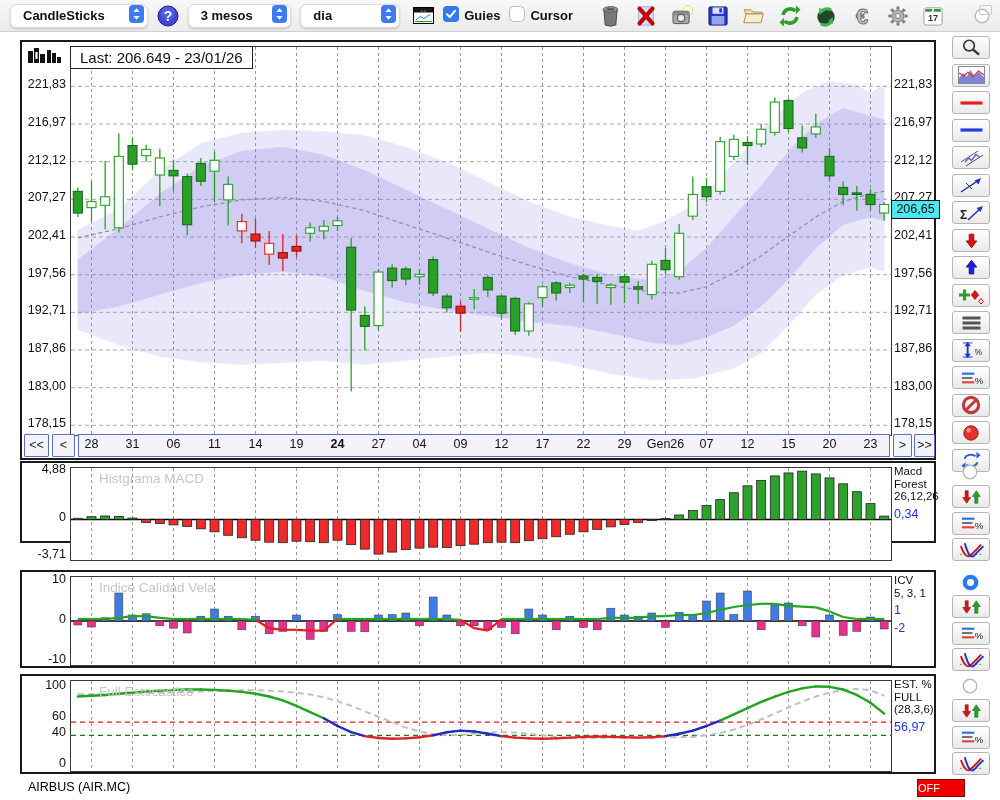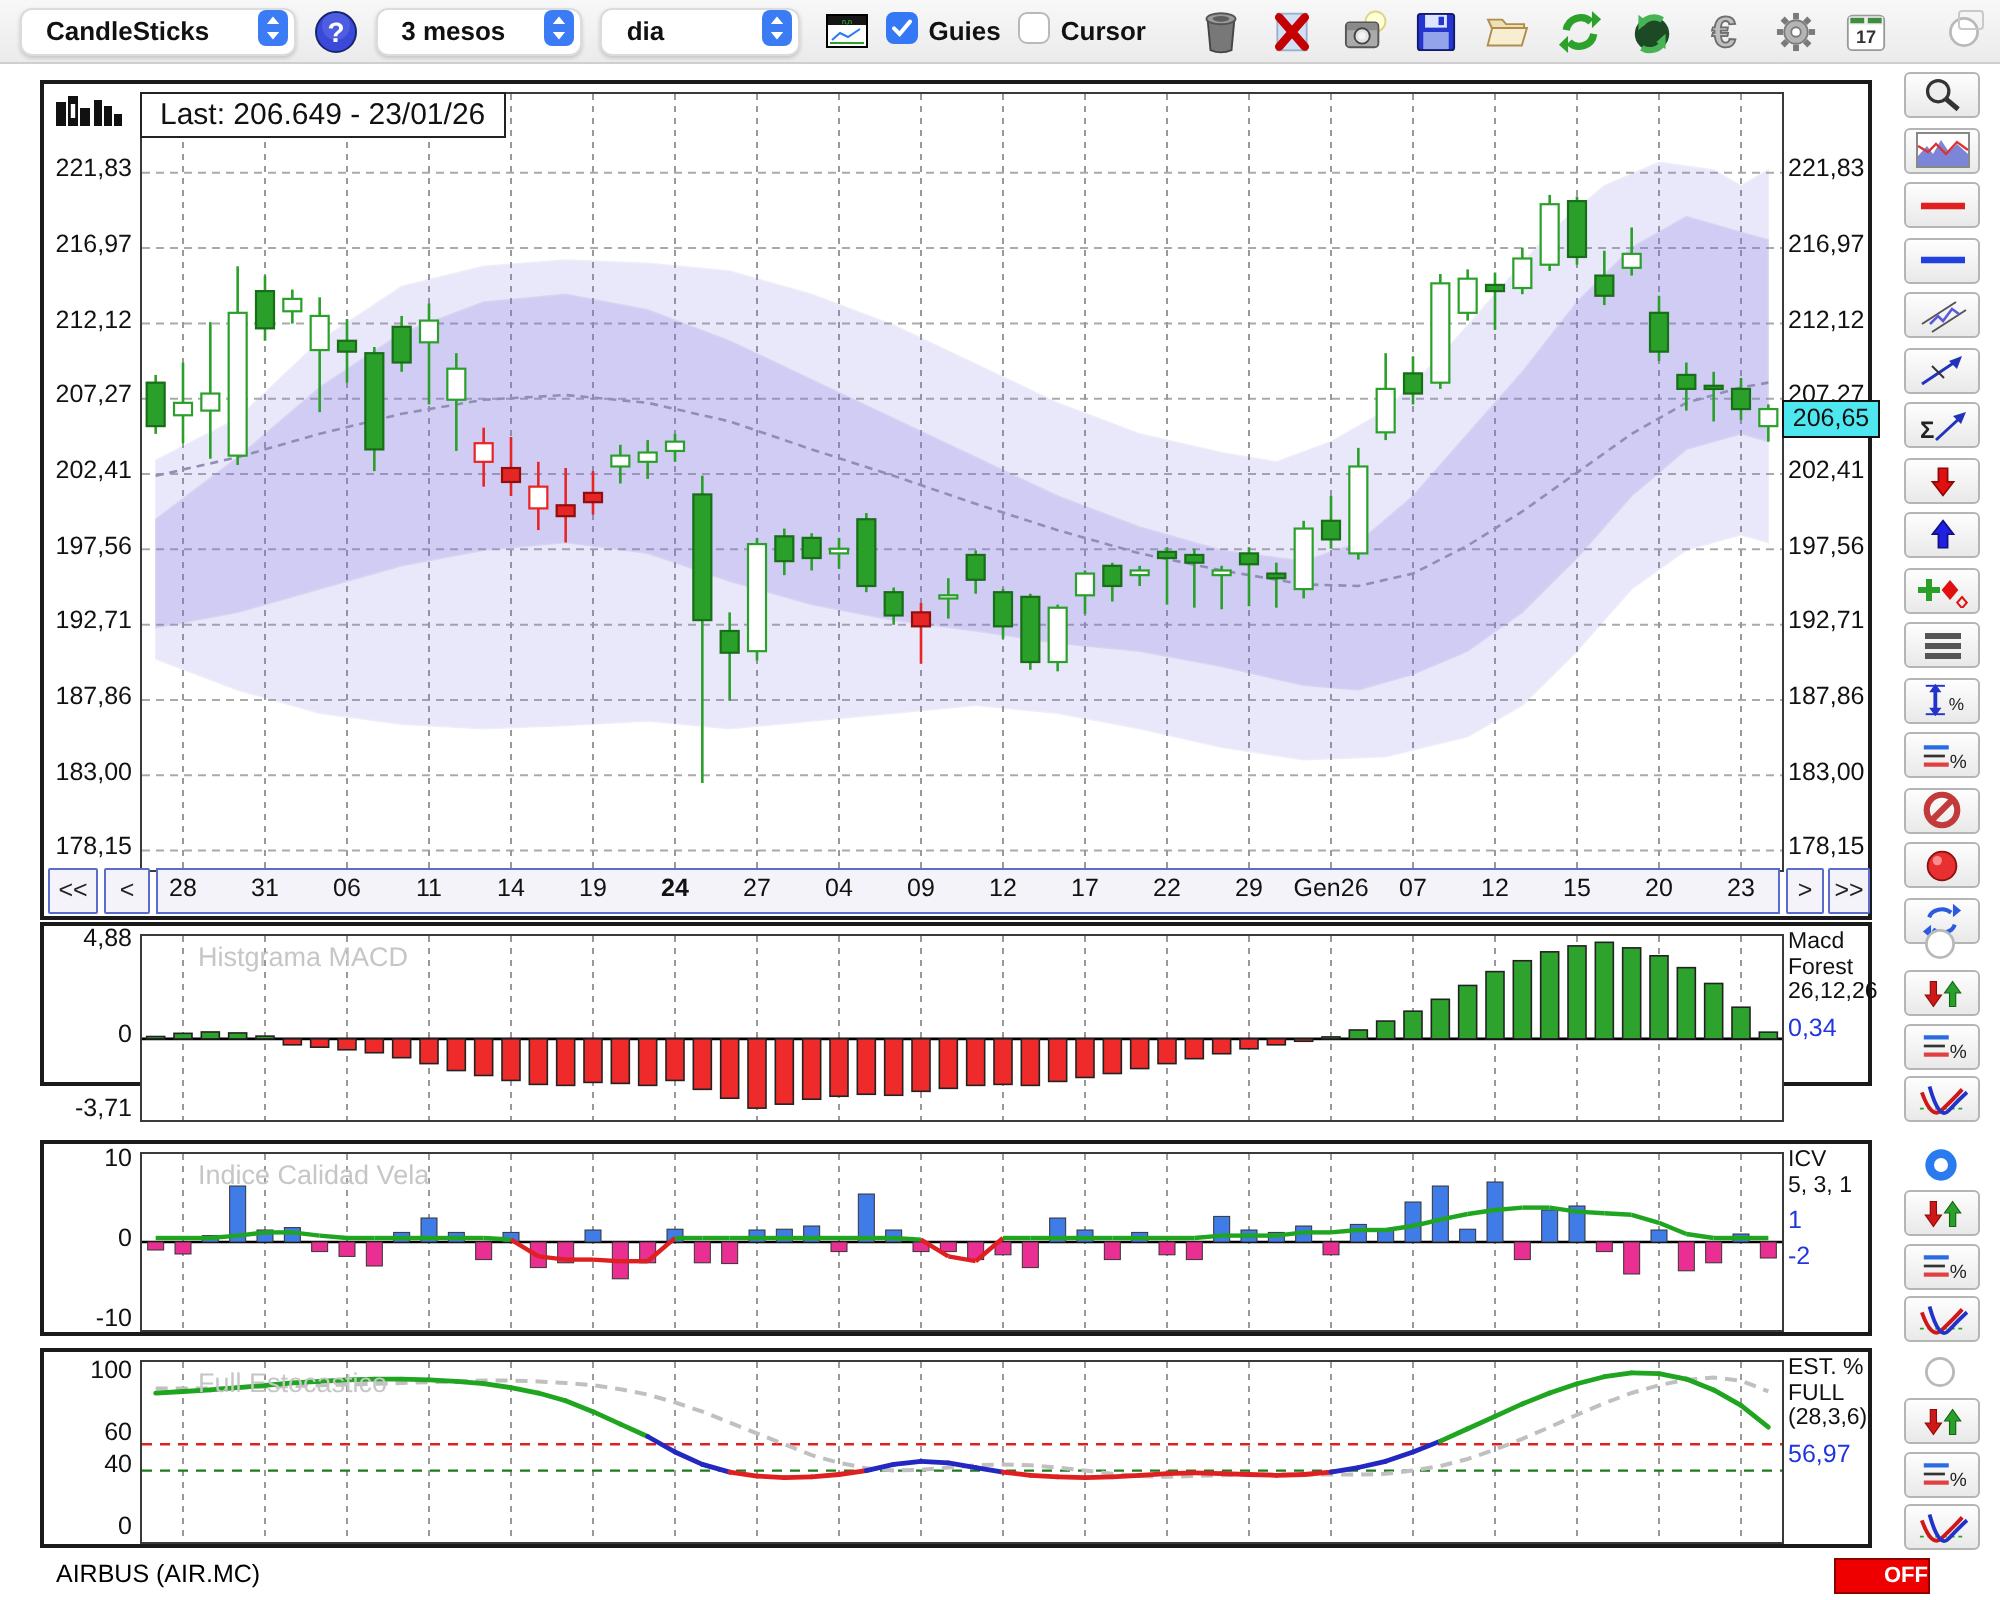--- a/index.html
+++ b/index.html
@@ -48,21 +48,21 @@
   .sidebar{position:absolute;left:944px;top:32px;width:56px;height:746px;background:#fff}
   .sbtn{position:absolute;left:8px;width:38px;height:23px;box-sizing:border-box;border:1px solid #b5b5b5;
         border-radius:3px;background:linear-gradient(#fefefe,#e9e9e9);display:flex;
         align-items:center;justify-content:center;padding:0}
   .sradio{position:absolute;left:18px;line-height:0}
   
   .statusbar{position:absolute;left:0;top:776px;width:1000px;height:24px;background:#fff}
   .sym{position:absolute;left:28px;top:4px;font-size:12.5px;color:#000}
   .cfgpath{position:absolute;left:302px;top:4px;font-size:12.5px;color:#2222dd;white-space:nowrap}
   .offbadge{position:absolute;left:917px;top:3px;width:46px;height:16px;background:#ee0000;border:1px solid #8a0000;
-            color:#fff;font-size:11px;font-weight:bold;text-align:right;line-height:16px}
+            color:#fff;font-size:11px;font-weight:normal;text-align:left;line-height:16px}
 </style>
 </head>
 <body>
 
 <div class="toolbar">
   <div class="select sel-chart">
     <span>CandleSticks</span>
     <span><svg width="15" height="18" viewBox="0 0 15 18">
           <rect width="15" height="18" rx="4" fill="#3b7cf5"></rect>
           <path d="M7.5 3.2 L10.6 7 H4.4 Z" fill="#fff"></path>

